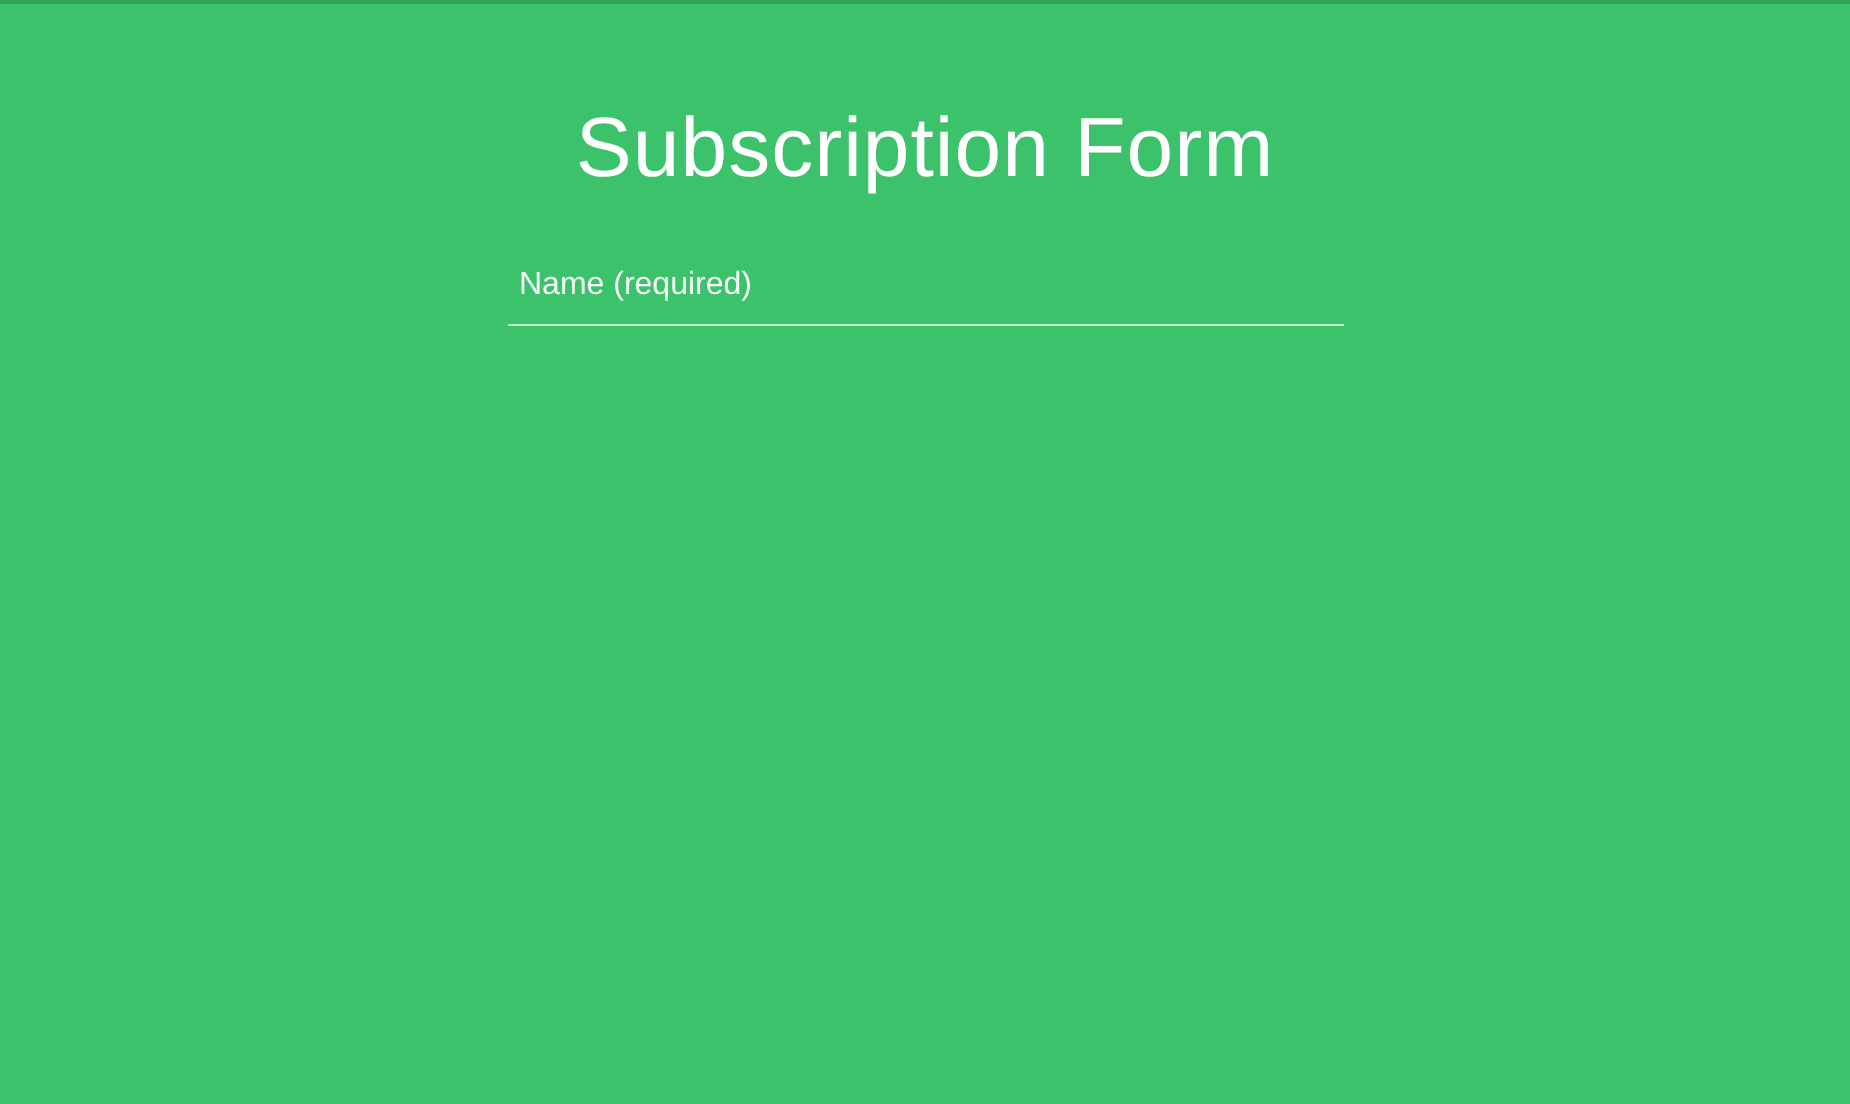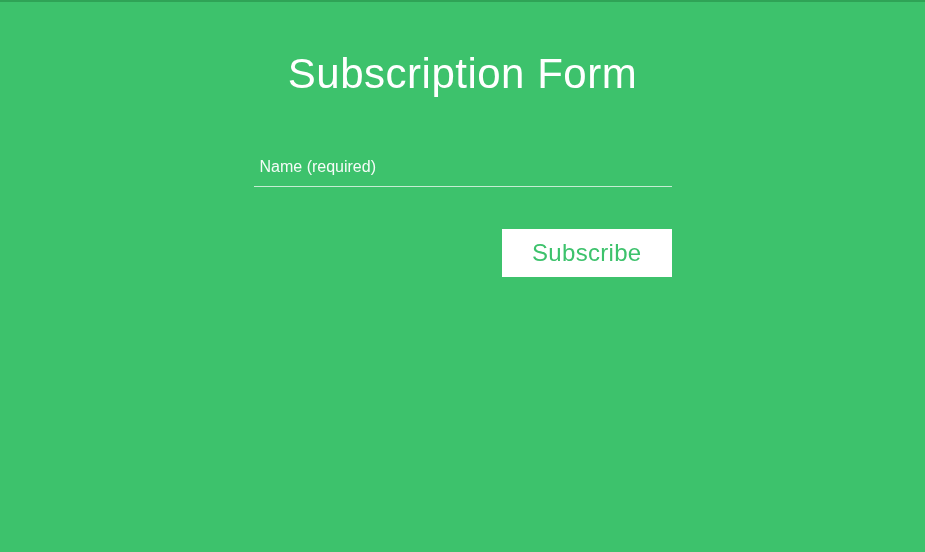--- a/index.html
+++ b/index.html
@@ -19,30 +19,29 @@
       width: 100%;
       display: flex;
       flex-direction: column;
       align-items: center;
       padding-top: 48px;
     }
     .title {
       color: #ffffff;
       font-size: 42px;
       font-weight: 300;
-      margin-bottom: 52px;
+      margin-bottom: 28px;
       letter-spacing: 0.5px;
     }
     .form {
       width: 418px;
       display: flex;
       flex-direction: column;
     }
     .input-wrapper {
-      margin-bottom: 48px;
     }
     .input {
       width: 100%;
       background: transparent;
       border: none;
       border-bottom: 1px solid rgba(255, 255, 255, 0.7);
       color: #ffffff;
       font-size: 16px;
       padding: 8px 6px 10px 6px;
       outline: none;
@@ -71,17 +70,14 @@
   </style>
 </head>
 <body>
 
 <div class="container">
   <h1 class="title">Subscription Form</h1>
   <form class="form">
     <div class="input-wrapper">
       <input type="text" class="input" placeholder="Name (required)" style="">
     </div>
-    <div class="button-row">
-      <button type="submit" class="subscribe-btn">Subscribe</button>
-    </div>
   </form>
 </div>
 
 </body></html>

